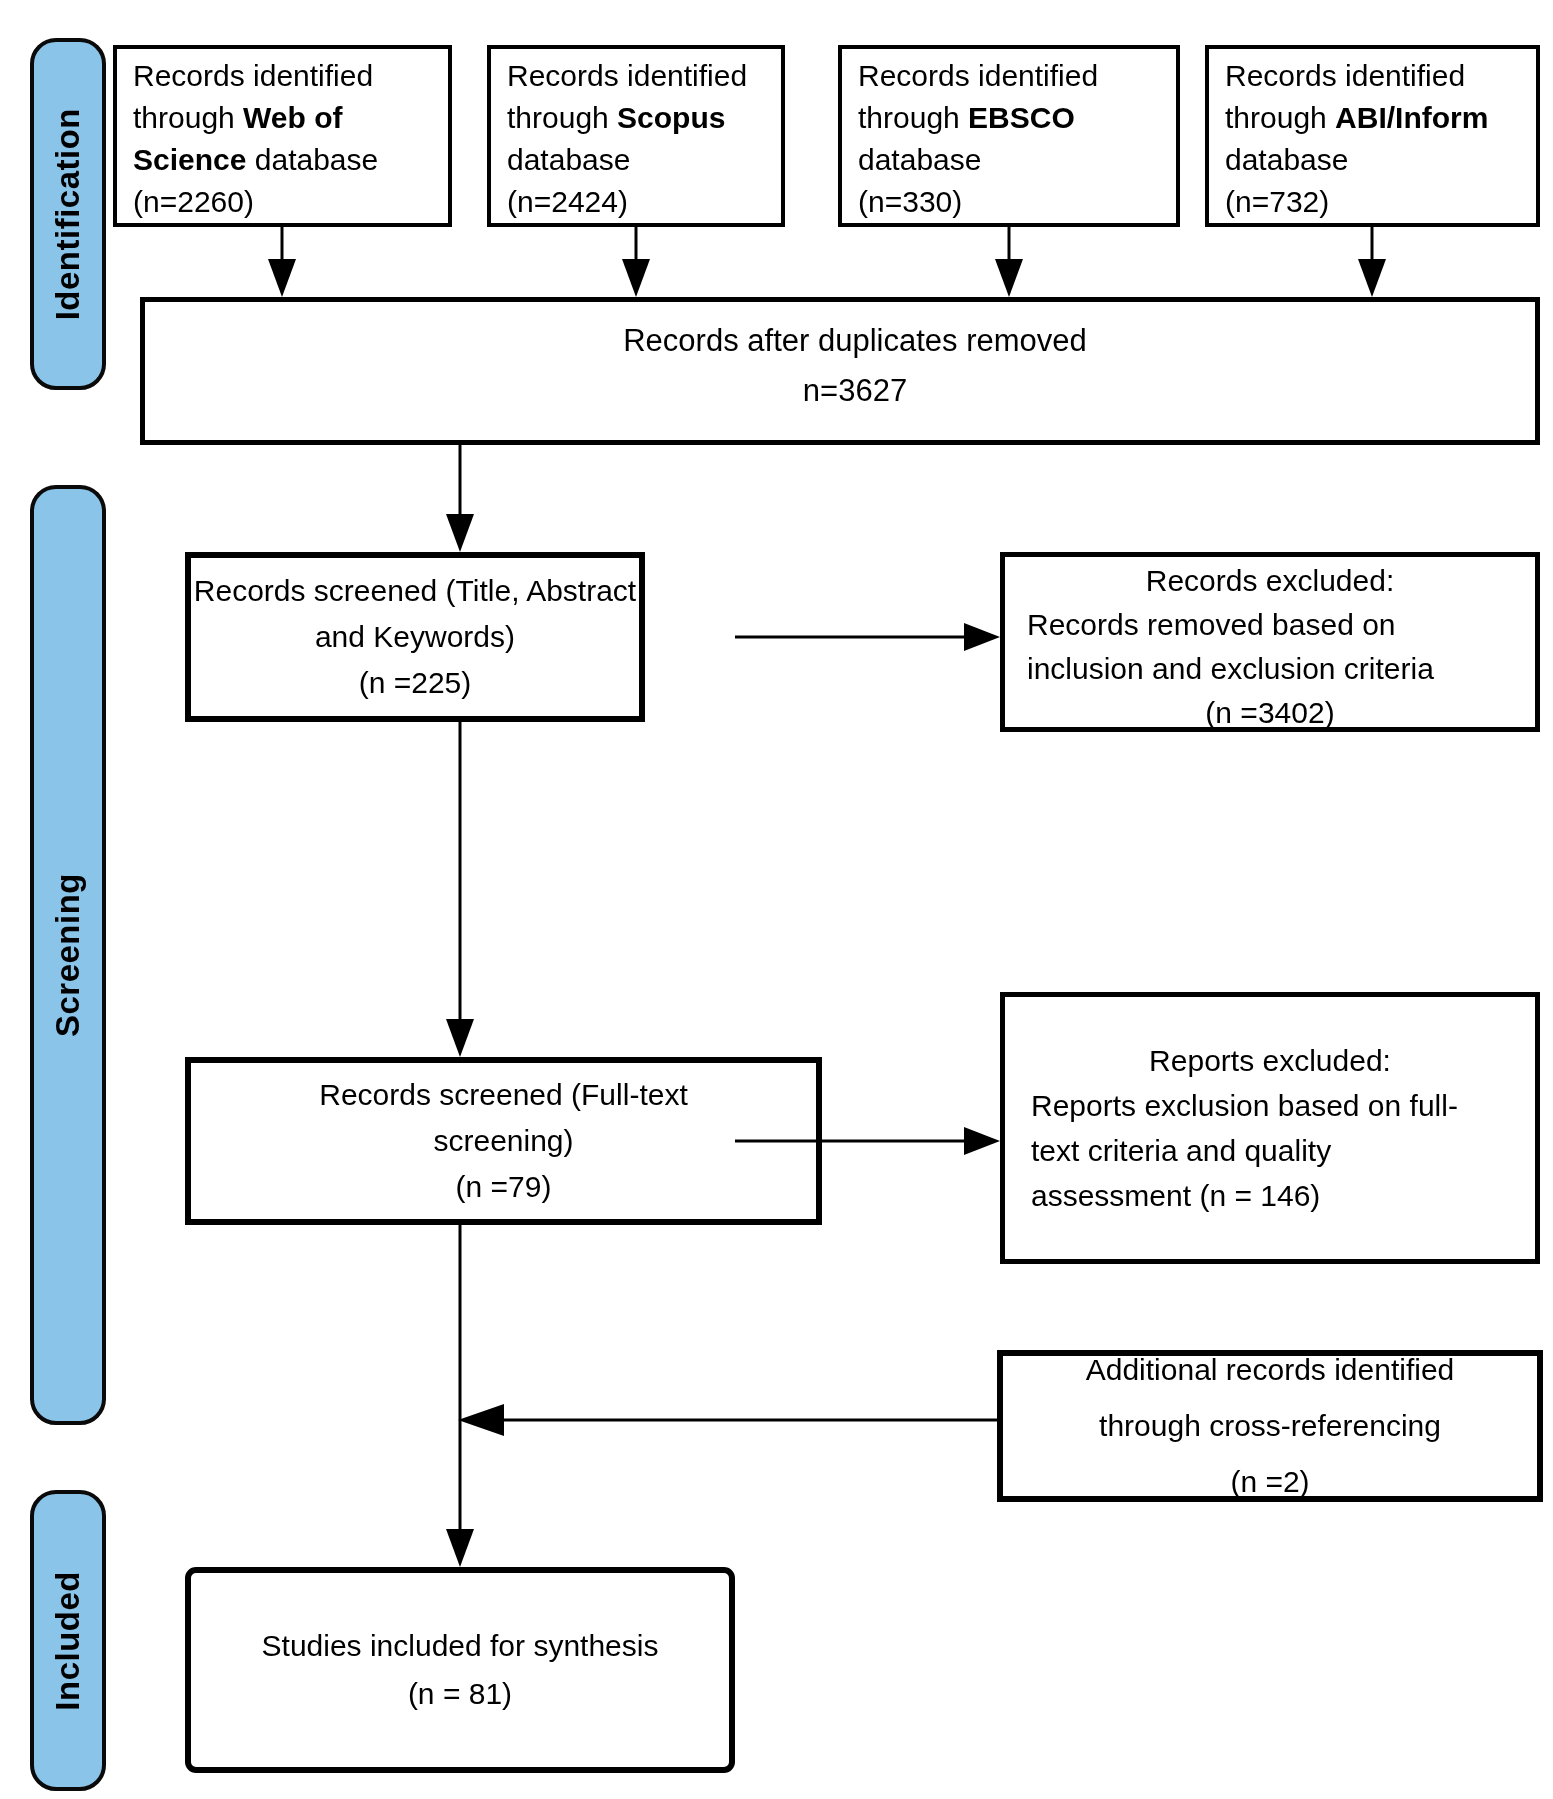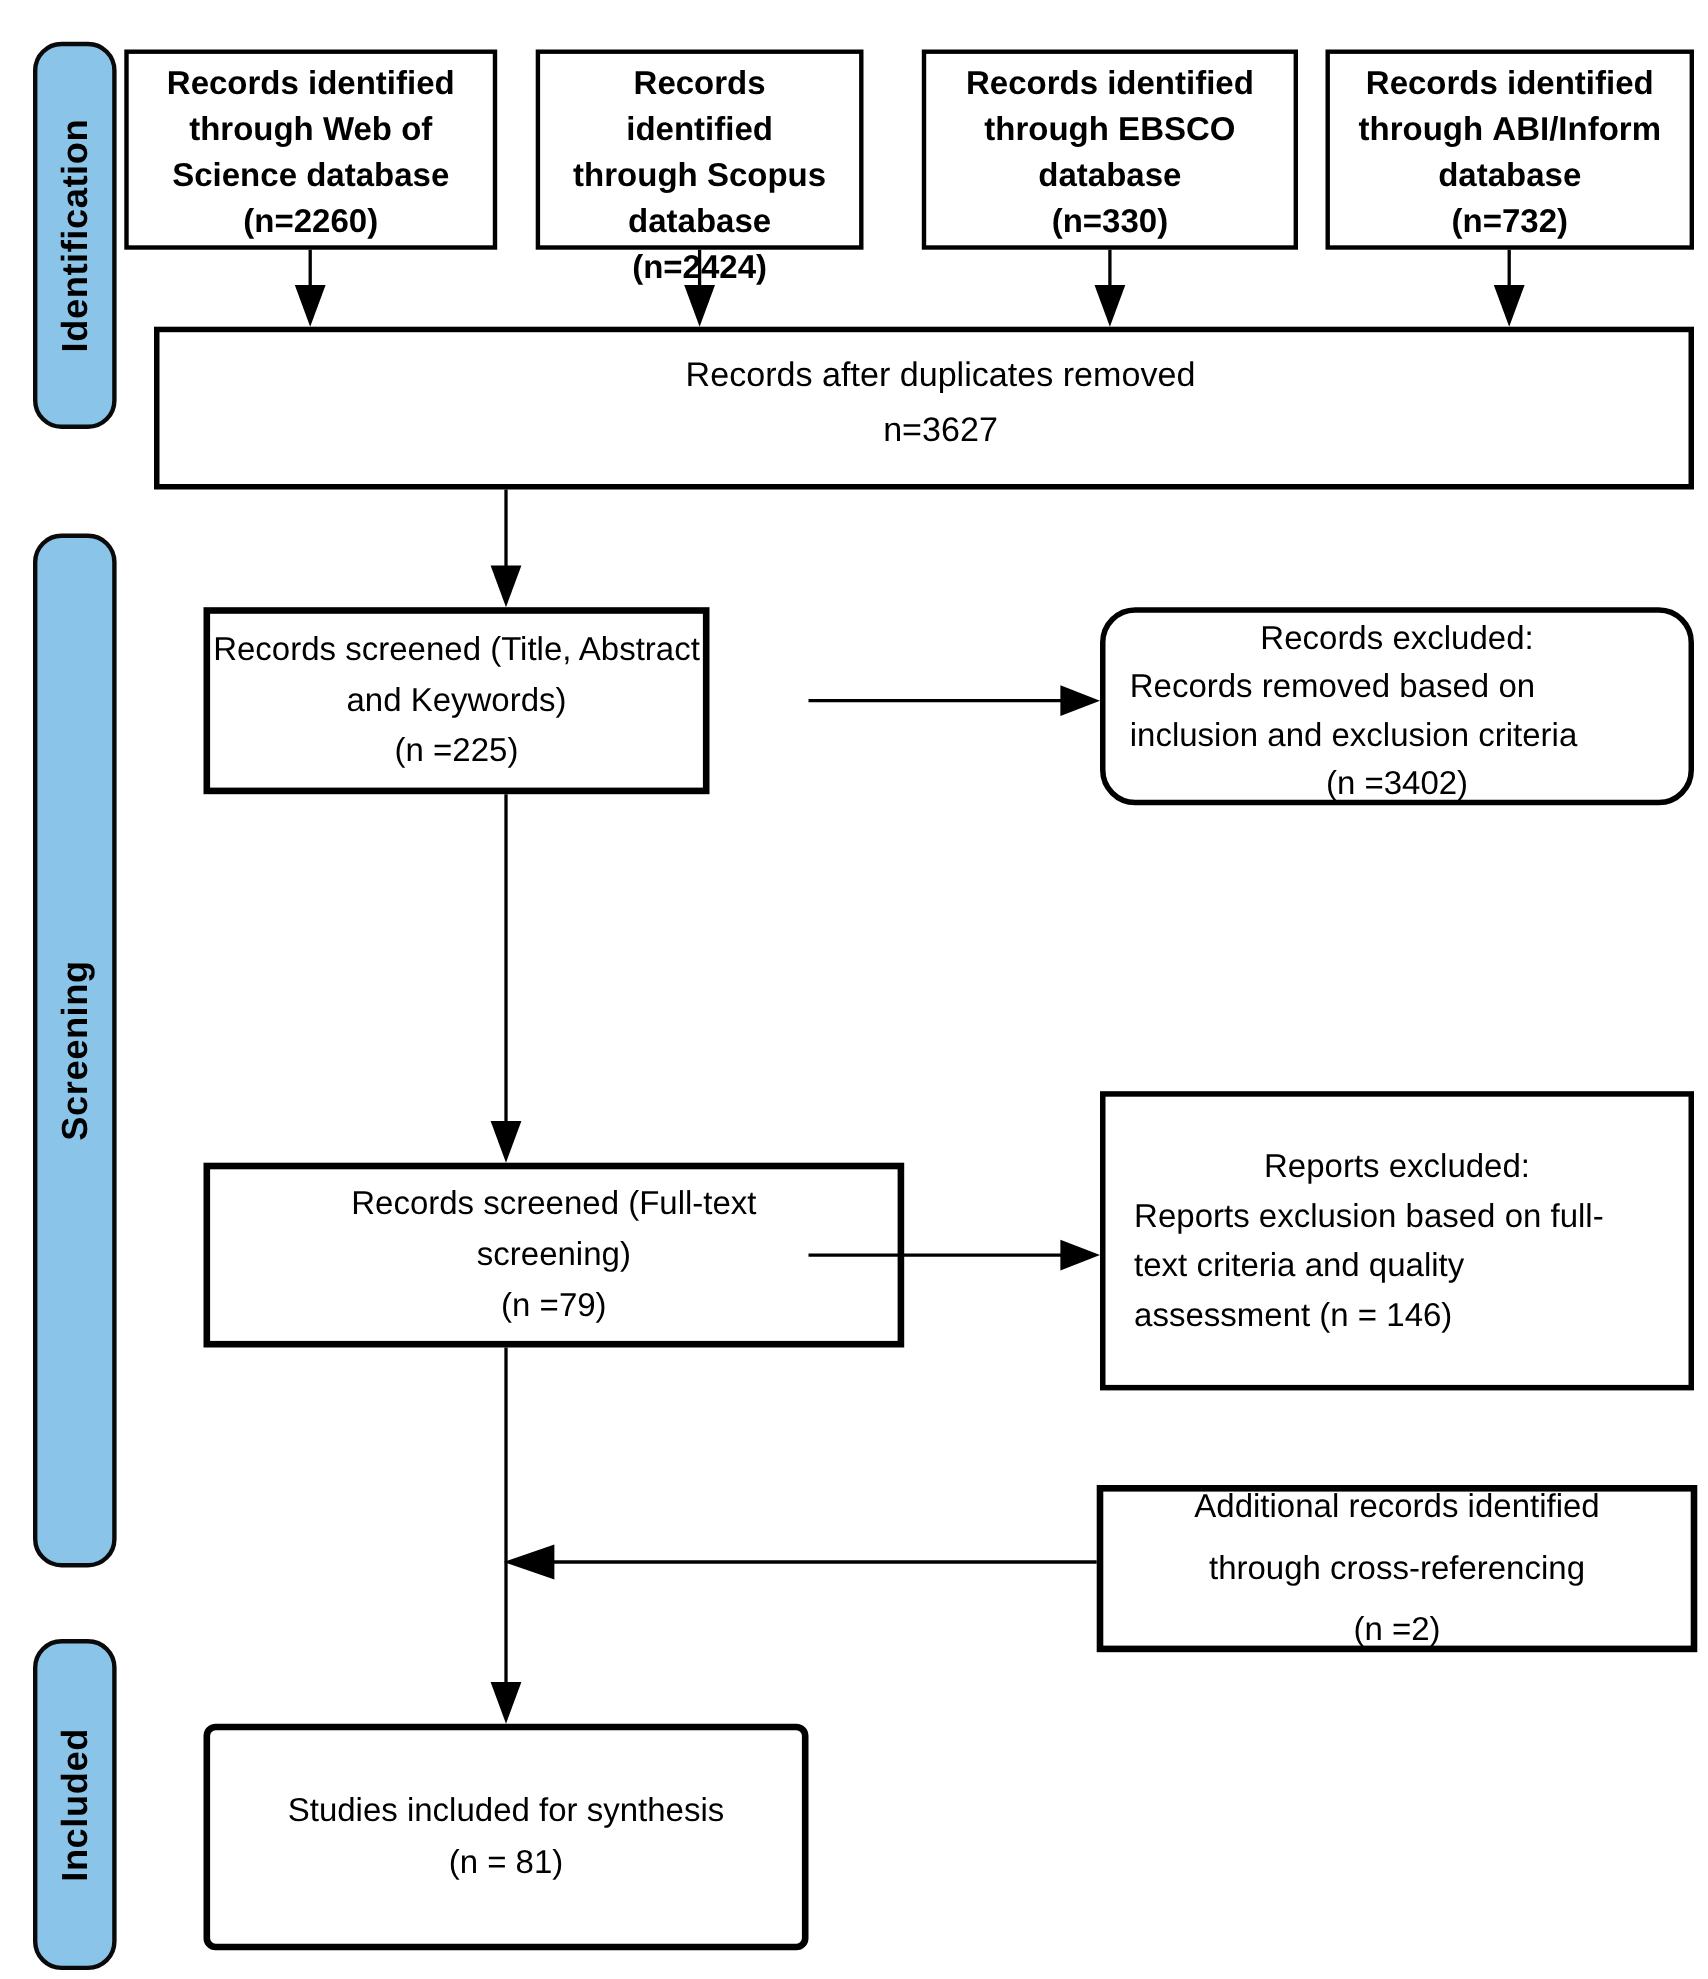--- a/index.html
+++ b/index.html
@@ -32,21 +32,21 @@
     letter-spacing: 0.5px;
     white-space: nowrap;
   }
   .box {
     position: absolute;
     background: #ffffff;
     border: 4px solid #000;
     box-sizing: border-box;
     font-size: 30px;
   }
-  .source-box { padding: 6px 16px 0 16px; line-height: 42px; text-align: center; font-weight: bold; }
+  .source-box { padding: 6px 16px 0 16px; line-height: 42px; text-align: left; }
   .wide-box   { border-width: 5px; text-align: center; padding-top: 14px; font-size: 31px; line-height: 50px; }
   .flex-box   { display: flex; flex-direction: column; justify-content: center; text-align: center; line-height: 46px; }
   .screened-box { border-width: 6px; }
   .excluded-box { border-width: 5px; padding: 2px 22px 0 22px; line-height: 44px; }
   .excluded2-box { border-width: 5px; padding: 0 26px; line-height: 45px; }
   .additional-box { border-width: 6px; line-height: 42px; }
   .studies-box { border-width: 6px; line-height: 48px; }
   .tl-c { text-align: center; }
   .tl-l { text-align: left; }
   .arrows { position: absolute; left: 0; top: 0; }
@@ -100,21 +100,21 @@
     <div>Records after duplicates removed</div>
     <div>n=3627</div>
   </div>
 
   <div class="box flex-box screened-box" style="left:185px;top:552px;width:460px;height:170px;">
     <div>Records screened (Title, Abstract</div>
     <div>and Keywords)</div>
     <div>(n =225)</div>
   </div>
 
-  <div class="box excluded-box" style="left:1000px;top:552px;width:540px;height:180px;border-radius:32px;">
+  <div class="box excluded-box" style="left:1000px;top:552px;width:540px;height:180px;">
     <div class="tl-c">Records excluded:</div>
     <div class="tl-l">Records removed based on</div>
     <div class="tl-l">inclusion and exclusion criteria</div>
     <div class="tl-c">(n =3402)</div>
   </div>
 
   <div class="box flex-box screened-box" style="left:185px;top:1057px;width:637px;height:168px;">
     <div>Records screened (Full-text</div>
     <div>screening)</div>
     <div>(n =79)</div>

